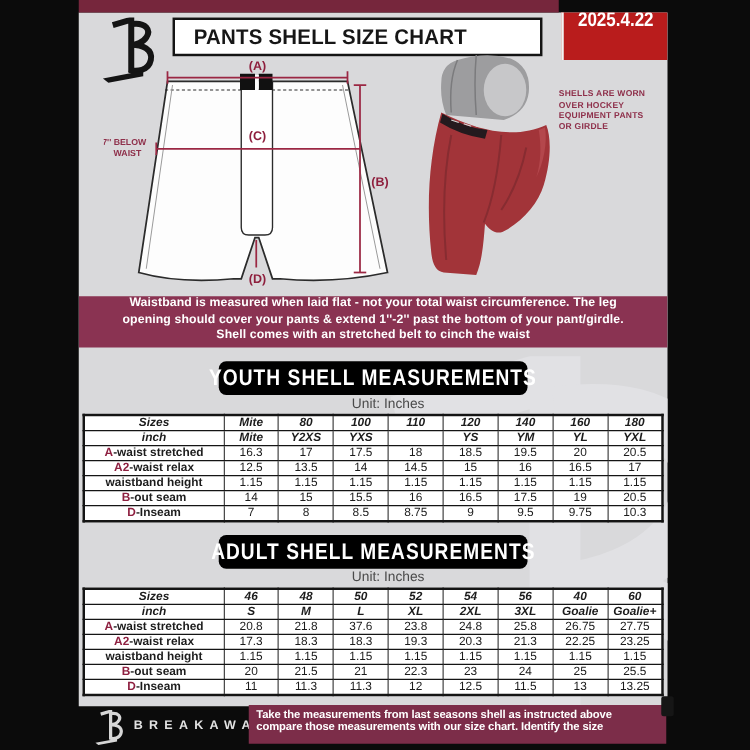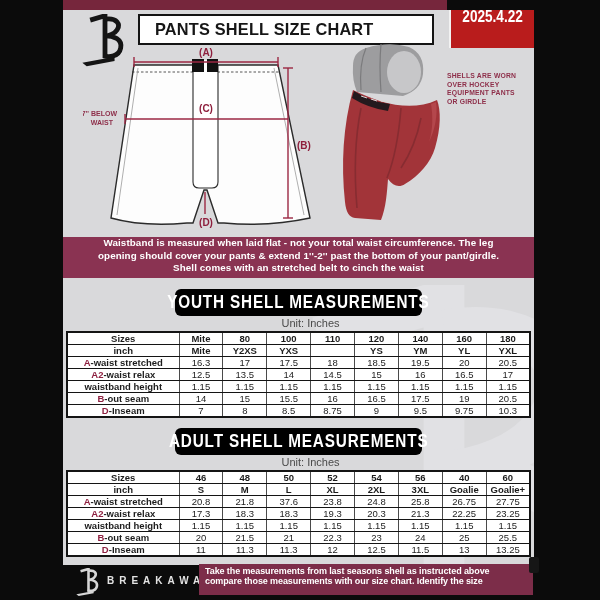--- a/index.html
+++ b/index.html
@@ -31,21 +31,21 @@
   #banner{position:absolute;left:0;top:227px;width:471px;height:41px;background:#8a3352;color:#fff;text-align:center;padding-top:0;z-index:2;}
   #banner div{font-size:9.8px;font-weight:bold;line-height:12.6px;letter-spacing:.1px;}
 
   .section-head{position:absolute;left:112px;width:247px;height:27px;background:#000000;border-radius:6px;display:flex;align-items:center;justify-content:center;z-index:2;}
   .section-head span{color:#fff;font-size:18px;font-weight:bold;letter-spacing:1px;transform:scaleX(.85);white-space:nowrap;}
   .unit{position:absolute;left:0;width:471px;text-align:center;font-size:11px;color:#4a4a4a;z-index:2;margin-left:12px;}
 
   table.size{position:absolute;left:3px;width:465px;border-collapse:collapse;background:#fff;table-layout:fixed;z-index:2;border:2px solid #141414;}
   table.size td{border:1px solid #4a4a4a;border-top:1.5px solid #141414;border-bottom:1.5px solid #141414;height:11.2px;padding:0 1px;font-size:9.5px;color:#1c1c1c;text-align:center;overflow:hidden;white-space:nowrap;}
   table.size td.lbl{font-weight:bold;}
-  table.size tr.boldrow td{font-weight:bold;}
+  table.size tr.boldrow td{font-weight:bold;font-style:italic;}
   table.size .prefix{color:#8e2040;}
   #youth-table{top:321px;}  #adult-table{top:460px;}
   #youth-head{top:279px;}   #adult-head{top:418px;text-align:center;}
   #youth-unit{top:307px;}   #adult-unit{top:446px;}
 
   
   #footer{position:absolute;left:63px;top:565px;width:471px;height:35px;z-index:2;}
   #footer-logo{position:absolute;left:12px;top:3px;}
   #footer-brand{position:absolute;left:44px;top:10px;color:#e3e3e3;font-size:10px;font-weight:bold;letter-spacing:5px;white-space:nowrap;}
   #footer-note{position:absolute;left:136px;top:-1px;width:334px;height:31px;background:#7c2d49;color:#fff;padding:2px 6px;}

